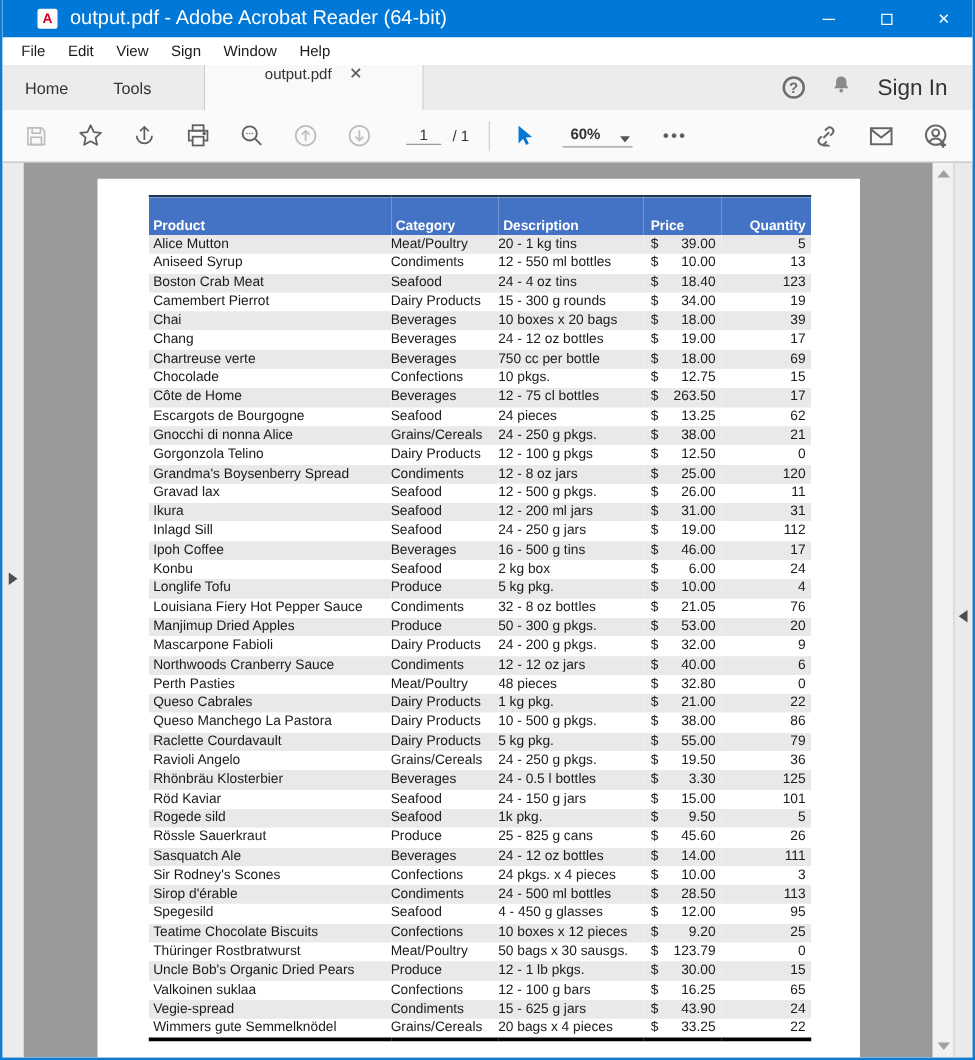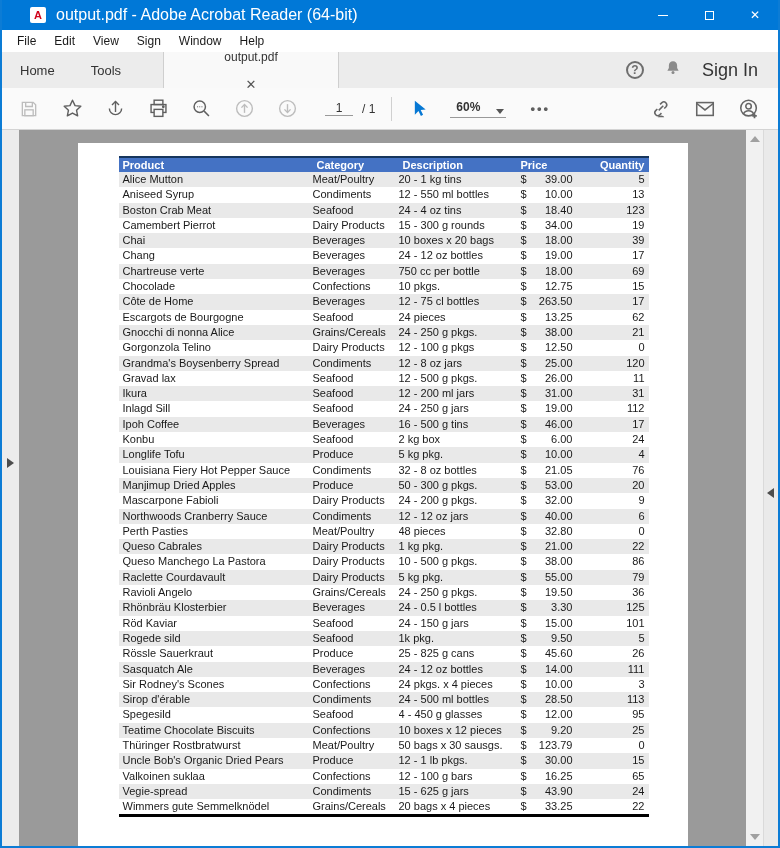--- a/index.html
+++ b/index.html
@@ -17,21 +17,21 @@
   .max-glyph { width:9px; height:9px; border:1px solid #fff; display:block; }
 
   
   .menubar { height:22px; background:#ffffff; display:flex; align-items:center; padding-left:6px; flex-shrink:0; }
   .menu-item { font-size:12px; color:#1a1a1a; padding:0 9px; }
 
   
   .tabbar { height:36px; background:#ececec; display:flex; align-items:stretch; flex-shrink:0; }
   .nav-tab { font-size:13px; color:#333; display:flex; align-items:center; padding:0 18px; }
   .doc-tab { width:176px; background:#f9f9f9; border-left:1px solid #cfcfcf; border-right:1px solid #cfcfcf;
-             display:flex; align-items:center; justify-content:center; gap:14px; font-size:12px; color:#333; margin-left:24px;flex-direction:column; }
+             display:flex; align-items:flex-start; justify-content:center; gap:14px; font-size:12px; color:#333; margin-left:24px; }
   .doc-tab .close-x { color:#555; font-size:13px; line-height:1; }
   .tab-right { margin-left:auto; display:flex; align-items:center; gap:20px; padding-right:20px; }
   .help-circle { width:18px; height:18px; border:2px solid #6e6e6e; border-radius:50%; color:#6e6e6e;
                  font-size:12px; font-weight:bold; display:flex; align-items:center; justify-content:center; }
   .signin { font-size:18px; color:#333; }
 
   
   .toolbar { height:42px; background:#fafafa; border-bottom:1px solid #d4d4d4; display:flex; align-items:center; padding-left:16px; flex-shrink:0; }
   .tb-icon { width:22px; height:22px; display:flex; align-items:center; justify-content:center; margin-right:21px; }
   .tb-icon svg { display:block; }
@@ -59,21 +59,21 @@
   .tri-up { width:0; height:0; border-bottom:6px solid #a0a0a0; border-left:5px solid transparent; border-right:5px solid transparent; }
   .tri-dn { width:0; height:0; border-top:6px solid #a0a0a0; border-left:5px solid transparent; border-right:5px solid transparent; }
   .right-strip { width:15px; background:#eaeaea; border-left:1px solid #dadada; position:relative; flex-shrink:0; }
   .tri-left { position:absolute; top:358px; left:3px; width:0; height:0;
               border-right:7px solid #4d4d4d; border-top:5px solid transparent; border-bottom:5px solid transparent; }
 
   
   .doc-table { border-collapse:collapse; table-layout:fixed; width:530px; margin:13px 0 0 41px;
                font-size:11px; color:#1a1a1a; border-bottom:3px solid #000; }
   .doc-table thead th { background:#4472c4; color:#fff; font-weight:bold; text-align:left; height:15px;
-                        padding:0 0 0 4px; border-top:2px solid #17365d; font-size:11px; line-height:14px; white-space:nowrap; overflow:hidden; }
+                        padding:16px 0 0 4px; border-top:2px solid #17365d; font-size:11px; line-height:14px; white-space:nowrap; overflow:hidden; }
   .doc-table thead th.h-price { padding-left:6px; }
   .doc-table thead th.h-qty { text-align:right; padding-right:4px; }
   .doc-table tbody td { height:15.3px; line-height:15.3px; padding:0; white-space:nowrap; overflow:hidden; }
   .doc-table tbody tr:nth-child(odd) { background:#e9e9e9; }
   .doc-table td.c0 { padding-left:4px; }
   .doc-table td.c3 { padding:0 4px 0 6px; }
   .doc-table td.c3 .cur { float:left; }
   .doc-table td.c3 .amt { float:right; }
   .doc-table td.c4 { text-align:right; padding-right:4px; }
 </style>

